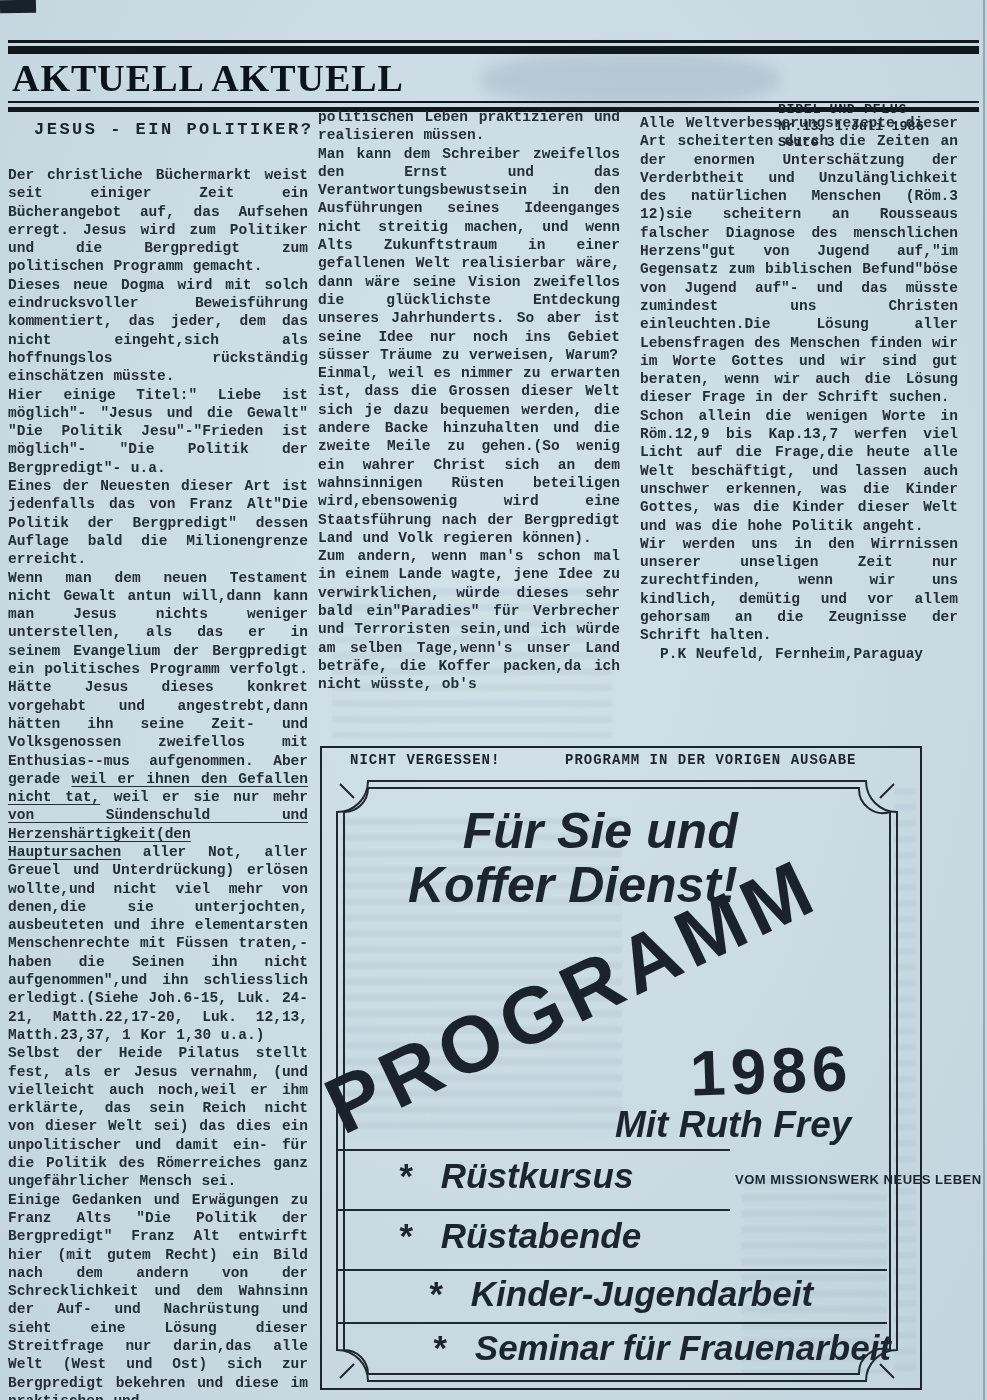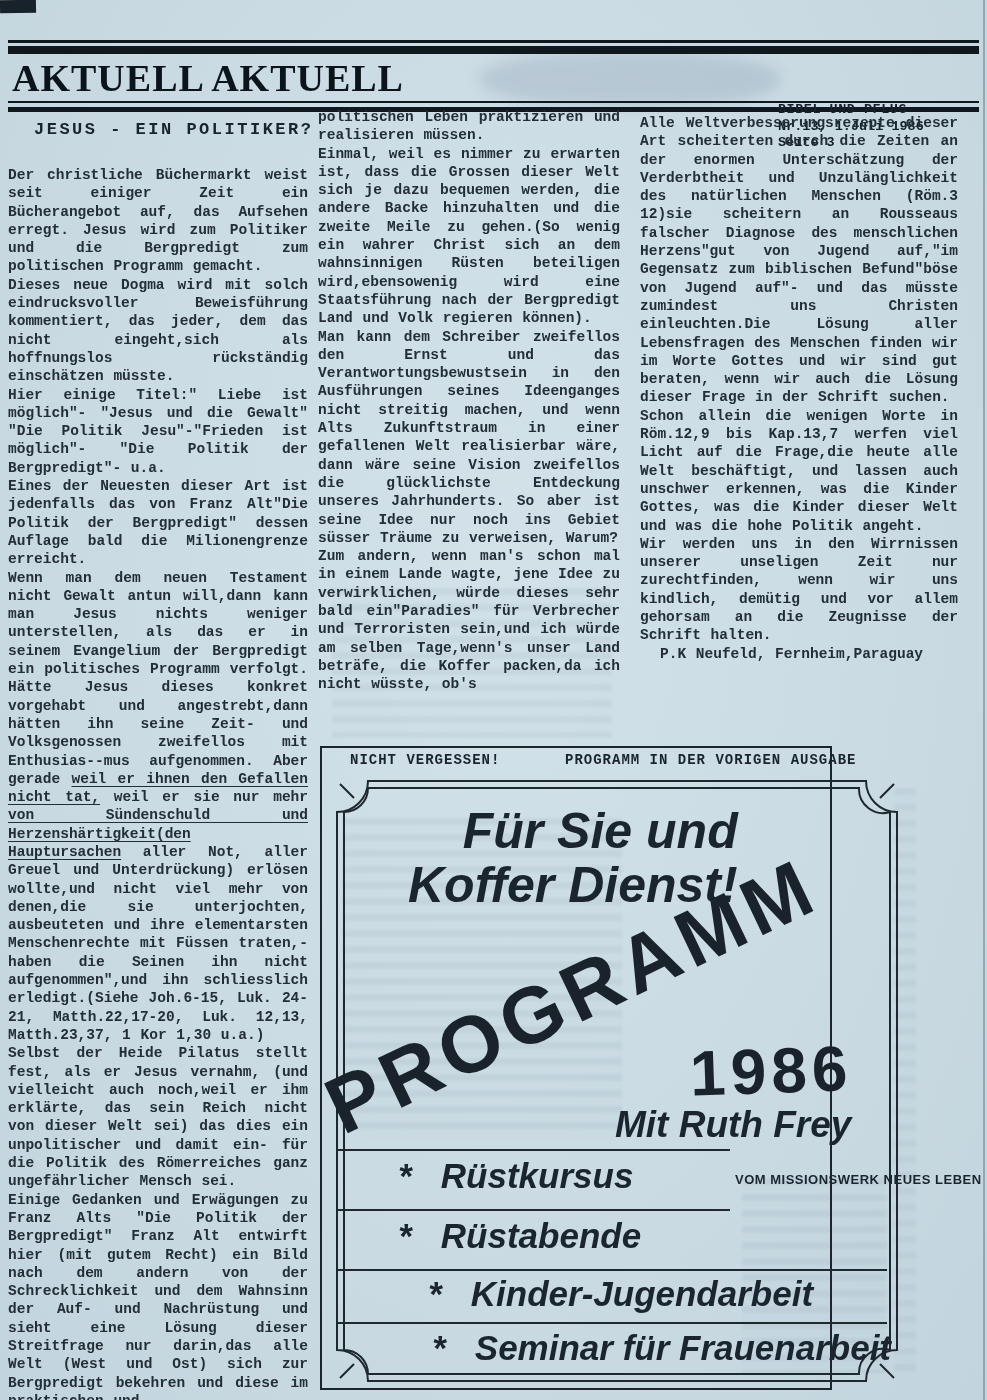--- a/index.html
+++ b/index.html
@@ -33,21 +33,21 @@
   .article-title{
     position:absolute; left:34px; top:120px;
     font-size:17px; font-weight:bold; letter-spacing:2.5px; color:#1a242e; white-space:nowrap;
   }
   .col{position:absolute; font-size:14.5px; line-height:18.3px; word-spacing:1px; color:#232e38; z-index:1;}
   .col p{margin:0; text-align:justify;font-weight:bold;}
   .u{text-decoration:underline; text-underline-offset:3px;}
   .sig{text-align:right; text-indent:20px;}
   
   .advert{
-    position:absolute; left:320px; top:746px; width:512px; height:644px;
+    position:absolute; left:320px; top:746px; width:602px; height:644px;
     border:2px solid #1c252e; box-sizing:border-box; z-index:2;
   }
   .ad-reminder{position:absolute; top:4px; font-size:14px; font-weight:bold; letter-spacing:1px; color:#1a242e; white-space:nowrap; z-index:2;}
   .ad-reminder.left{left:28px;}
   .ad-reminder.right{left:243px;}
   .ad-frame{position:absolute; left:12px; top:30px; z-index:1;}
   .ad-tagline{
     position:absolute; left:86px; top:56px; z-index:2;
     font-family:"Liberation Sans", sans-serif; font-style:italic; font-weight:bold;
     font-size:50px; line-height:54px; color:#1b252f; white-space:nowrap;text-align:right;
@@ -109,22 +109,22 @@
     <p>Dieses neue Dogma wird mit solch eindrucksvoller Beweisführung kommentiert, das jeder, dem das nicht eingeht,sich als hoffnungslos rückständig einschätzen müsste.</p>
     <p>Hier einige Titel:" Liebe ist möglich"- "Jesus und die Gewalt" "Die Politik Jesu"-"Frieden ist möglich"- "Die Politik der Bergpredigt"- u.a.</p>
     <p>Eines der Neuesten dieser Art ist jedenfalls das von Franz Alt"Die Politik der Bergpredigt" dessen Auflage bald die Milionengrenze erreicht.</p>
     <p><span>Wenn man dem neuen Testament nicht Gewalt antun will,dann kann man Jesus nichts weniger unterstellen, als das er in seinem Evangelium der Bergpredigt ein politisches Programm verfolgt. Hätte Jesus dieses konkret vorgehabt und angestrebt,dann hätten ihn seine Zeit- und Volksgenossen zweifellos mit Enthusias--mus aufgenommen. Aber gerade </span><span class="u">weil er ihnen den Gefallen nicht tat,</span><span> weil er sie nur mehr </span><span class="u">von Sündenschuld und Herzenshärtigkeit(den Hauptursachen</span><span> aller Not, aller Greuel und Unterdrückung) erlösen wollte,und nicht viel mehr von denen,die sie unterjochten, ausbeuteten und ihre elementarsten Menschenrechte mit Füssen traten,- haben die Seinen ihn nicht aufgenommen",und ihn schliesslich erledigt.(Siehe Joh.6-15, Luk. 24-21, Matth.22,17-20, Luk. 12,13, Matth.23,37, 1 Kor 1,30 u.a.)</span></p>
     <p>Selbst der Heide Pilatus stellt fest, als er Jesus vernahm, (und vielleicht auch noch,weil er ihm erklärte, das sein Reich nicht von dieser Welt sei) das dies ein unpolitischer und damit ein- für die Politik des Römerreiches ganz ungefährlicher Mensch sei.</p>
     <p>Einige Gedanken und Erwägungen zu Franz Alts "Die Politik der Bergpredigt" Franz Alt entwirft hier (mit gutem Recht) ein Bild nach dem andern von der Schrecklichkeit und dem Wahnsinn der Auf- und Nachrüstung und sieht eine Lösung dieser Streitfrage nur darin,das alle Welt (West und Ost) sich zur Bergpredigt bekehren und diese im praktischen und</p>
   </div>
 
   <div class="col" style="left:318px; top:108px; width:302px;">
     <p>politischen Leben praktizieren und realisieren müssen.</p>
+    <p>Man kann dem Schreiber zweifellos den Ernst und das Verantwortungsbewustsein in den Ausführungen seines Ideenganges nicht streitig machen, und wenn Alts Zukunftstraum in einer gefallenen Welt realisierbar wäre, dann wäre seine Vision zweifellos die glücklichste Entdeckung unseres Jahrhunderts. So aber ist seine Idee nur noch ins Gebiet süsser Träume zu verweisen, Warum?</p>
     <p>Einmal, weil es nimmer zu erwarten ist, dass die Grossen dieser Welt sich je dazu bequemen werden, die andere Backe hinzuhalten und die zweite Meile zu gehen.(So wenig ein wahrer Christ sich an dem wahnsinnigen Rüsten beteiligen wird,ebensowenig wird eine Staatsführung nach der Bergpredigt Land und Volk regieren können).</p>
-    <p>Man kann dem Schreiber zweifellos den Ernst und das Verantwortungsbewustsein in den Ausführungen seines Ideenganges nicht streitig machen, und wenn Alts Zukunftstraum in einer gefallenen Welt realisierbar wäre, dann wäre seine Vision zweifellos die glücklichste Entdeckung unseres Jahrhunderts. So aber ist seine Idee nur noch ins Gebiet süsser Träume zu verweisen, Warum?</p>
     <p>Zum andern, wenn man's schon mal in einem Lande wagte, jene Idee zu verwirklichen, würde dieses sehr bald ein"Paradies" für Verbrecher und Terroristen sein,und ich würde am selben Tage,wenn's unser Land beträfe, die Koffer packen,da ich nicht wüsste, ob's</p>
   </div>
 
   <div class="col" style="left:640px; top:114px; width:318px;">
     <p>Alle Weltverbesserungsrezepte dieser Art scheiterten durch die Zeiten an der enormen Unterschätzung der Verderbtheit und Unzulänglichkeit des natürlichen Menschen (Röm.3 12)sie scheitern an Rousseaus falscher Diagnose des menschlichen Herzens"gut von Jugend auf,"im Gegensatz zum biblischen Befund"böse von Jugend auf"- und das müsste zumindest uns Christen einleuchten.Die Lösung aller Lebensfragen des Menschen finden wir im Worte Gottes und wir sind gut beraten, wenn wir auch die Lösung dieser Frage in der Schrift suchen.</p>
     <p>Schon allein die wenigen Worte in Röm.12,9 bis Kap.13,7 werfen viel Licht auf die Frage,die heute alle Welt beschäftigt, und lassen auch unschwer erkennen, was die Kinder Gottes, was die Kinder dieser Welt und was die hohe Politik angeht.</p>
     <p>Wir werden uns in den Wirrnissen unserer unseligen Zeit nur zurechtfinden, wenn wir uns kindlich, demütig und vor allem gehorsam an die Zeugnisse der Schrift halten.</p>
     <p class="sig">P.K Neufeld, Fernheim,Paraguay</p>
   </div>
 

